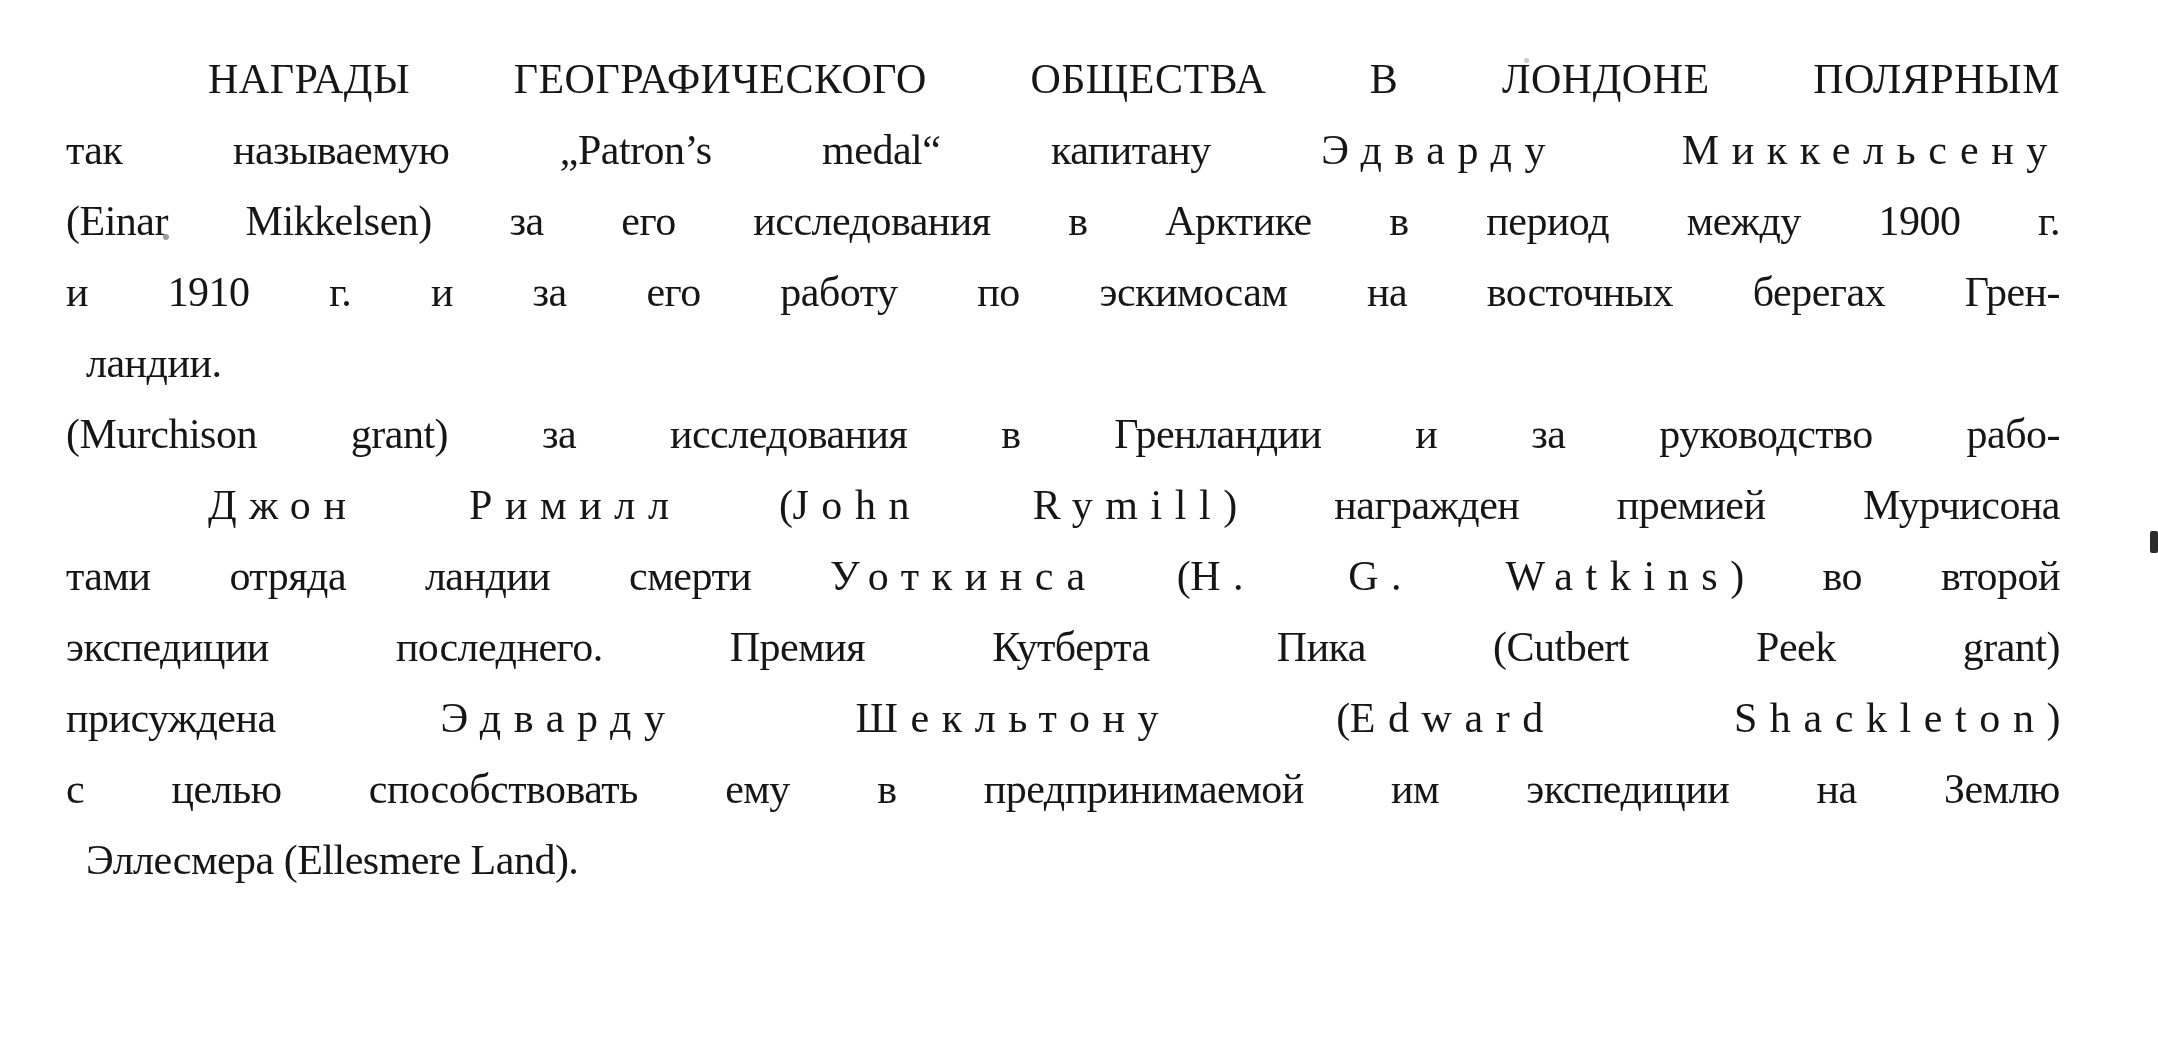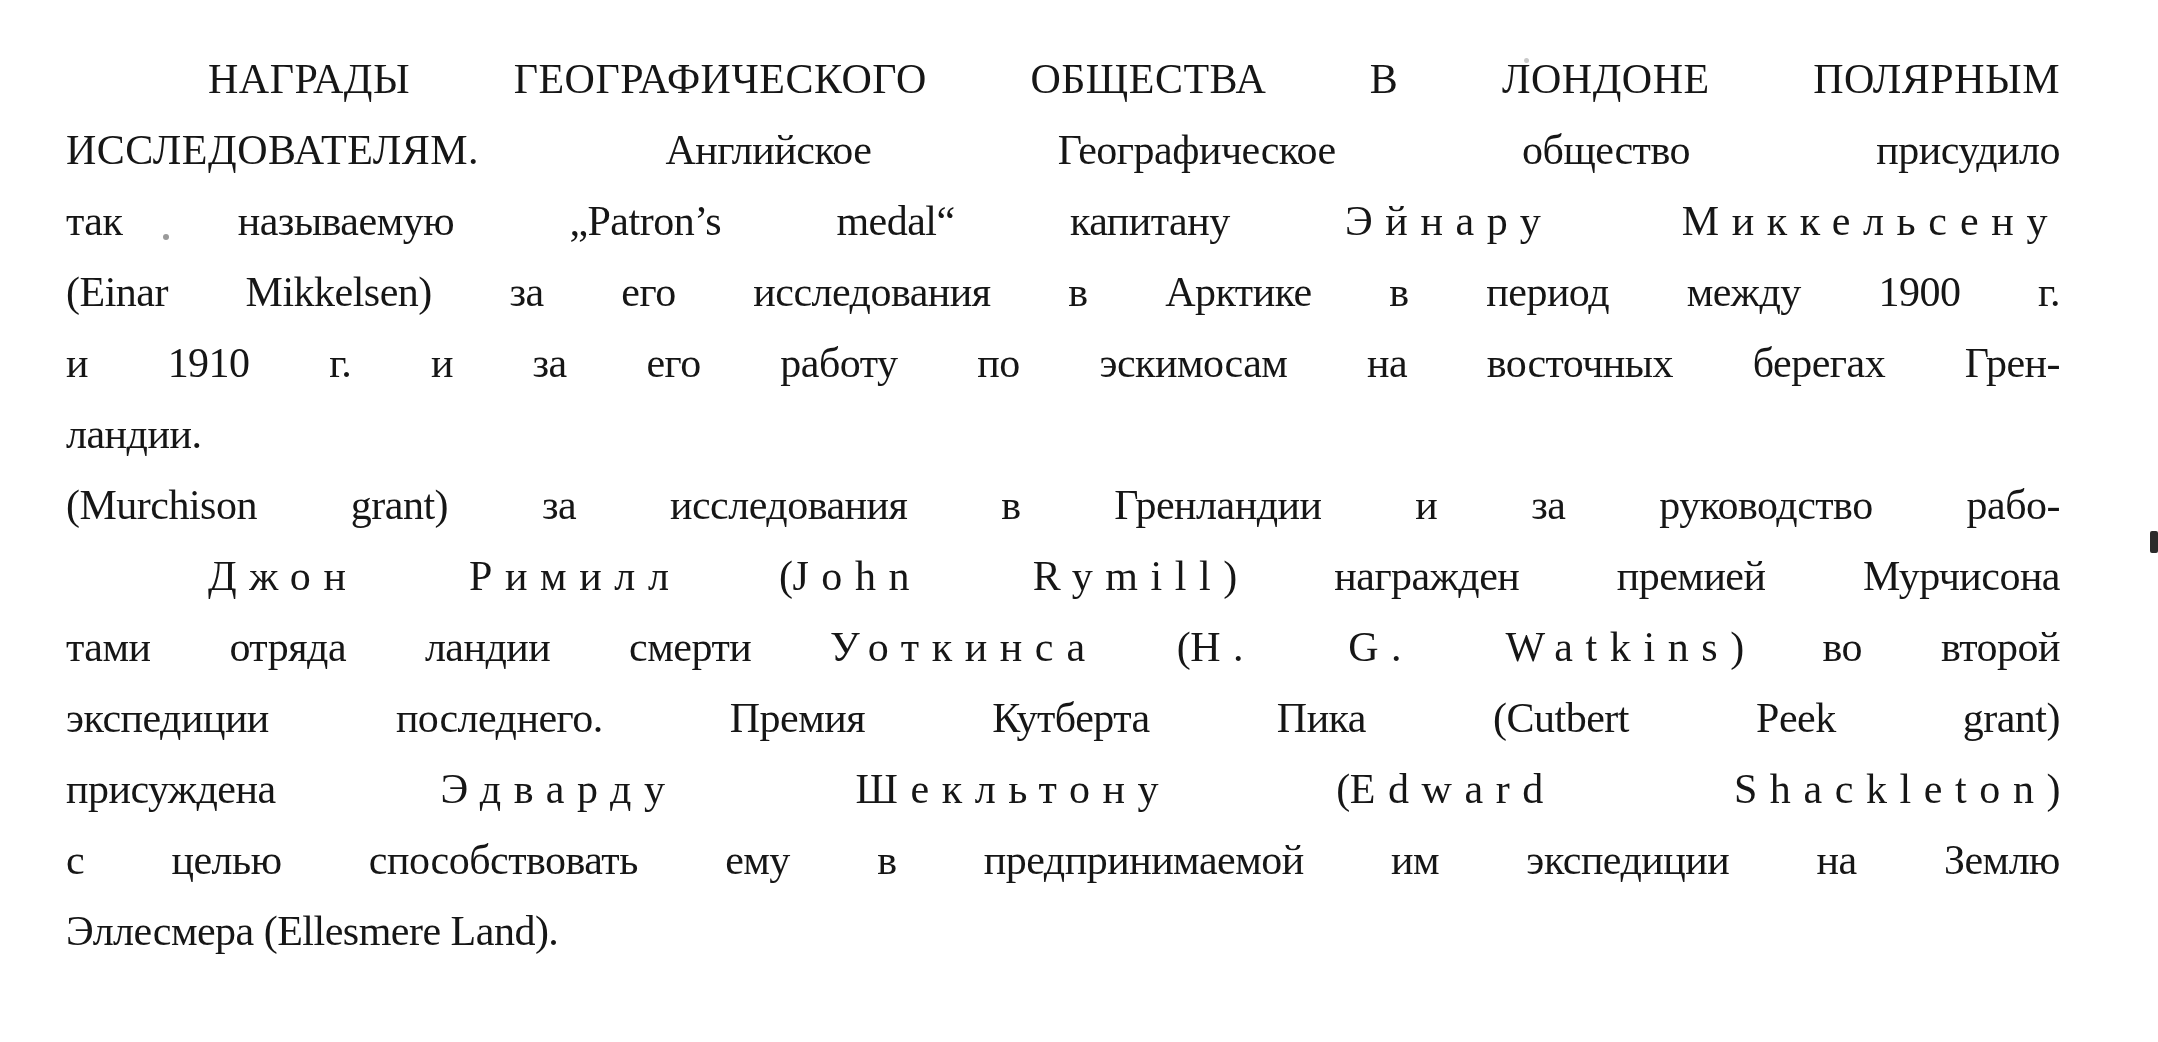--- a/index.html
+++ b/index.html
@@ -29,20 +29,21 @@
   .line {
     height: 71px;
     text-align: justify;
     text-align-last: justify;
     overflow: visible;
   }
   .line.indent { padding-left: 142px; }
   .line.last {
     text-align: right;
     text-align-last: left;
+    margin-left: 20px;
   }
   .seg.caps { letter-spacing: 0.012em; }
   .seg.spaced { letter-spacing: 0.30em; }
   
   .speck {
     position: absolute;
     border-radius: 50%;
   }
   .speck.s1 { left: 163px; top: 234px; width: 6px; height: 6px; background: #9a9a9a; }
   .speck.s2 { left: 1524px; top: 58px; width: 5px; height: 5px; background: #c9c9c9; }
@@ -54,22 +55,21 @@
     border-radius: 2px;
   }
 </style>
 </head>
 <body>
 
 <div class="page" style="background: rgb(255, 255, 255); color: rgb(22, 22, 22);">
   <div class="textblock">
       <div class="paragraph">
         <div class="line indent"><span class="seg caps">НАГРАДЫ ГЕОГРАФИЧЕСКОГО ОБЩЕСТВА В ЛОНДОНЕ ПОЛЯРНЫМ</span></div>
-        <div class="line"><span class="seg caps">ИССЛЕДОВАТЕЛЯМ.</span><span class="seg normal"> Английское Географическое общество присудило</span></div>
-        <div class="line"><span class="seg normal">так называемую „Patron’s medal“ капитану </span><span class="seg spaced">Эйнару Миккельсену</span></div>
+        <div class="line"><span class="seg normal">так называемую „Patron’s medal“ капитану </span><span class="seg spaced">Эдварду Миккельсену</span></div>
         <div class="line"><span class="seg normal">(Einar Mikkelsen) за его исследования в Арктике в период между 1900 г.</span></div>
         <div class="line"><span class="seg normal">и 1910 г. и за его работу по эскимосам на восточных берегах Грен-</span></div>
         <div class="line last"><span class="seg normal">ландии.</span></div>
       </div>
       <div class="paragraph">
         <div class="line"><span class="seg normal">(Murchison grant) за исследования в Гренландии и за руководство рабо-</span></div>
         <div class="line indent"><span class="seg spaced">Джон Римилл</span><span class="seg normal"> (</span><span class="seg spaced">John Rymill</span><span class="seg normal">) награжден премией Мурчисона</span></div>
         <div class="line"><span class="seg normal">тами отряда ландии смерти </span><span class="seg spaced">Уоткинса</span><span class="seg normal"> (</span><span class="seg spaced">H. G. Watkins</span><span class="seg normal">) во второй</span></div>
         <div class="line"><span class="seg normal">экспедиции последнего. Премия Кутберта Пика (Cutbert Peek grant)</span></div>
         <div class="line"><span class="seg normal">присуждена </span><span class="seg spaced">Эдварду Шекльтону</span><span class="seg normal"> (</span><span class="seg spaced">Edward Shackleton</span><span class="seg normal">)</span></div>

